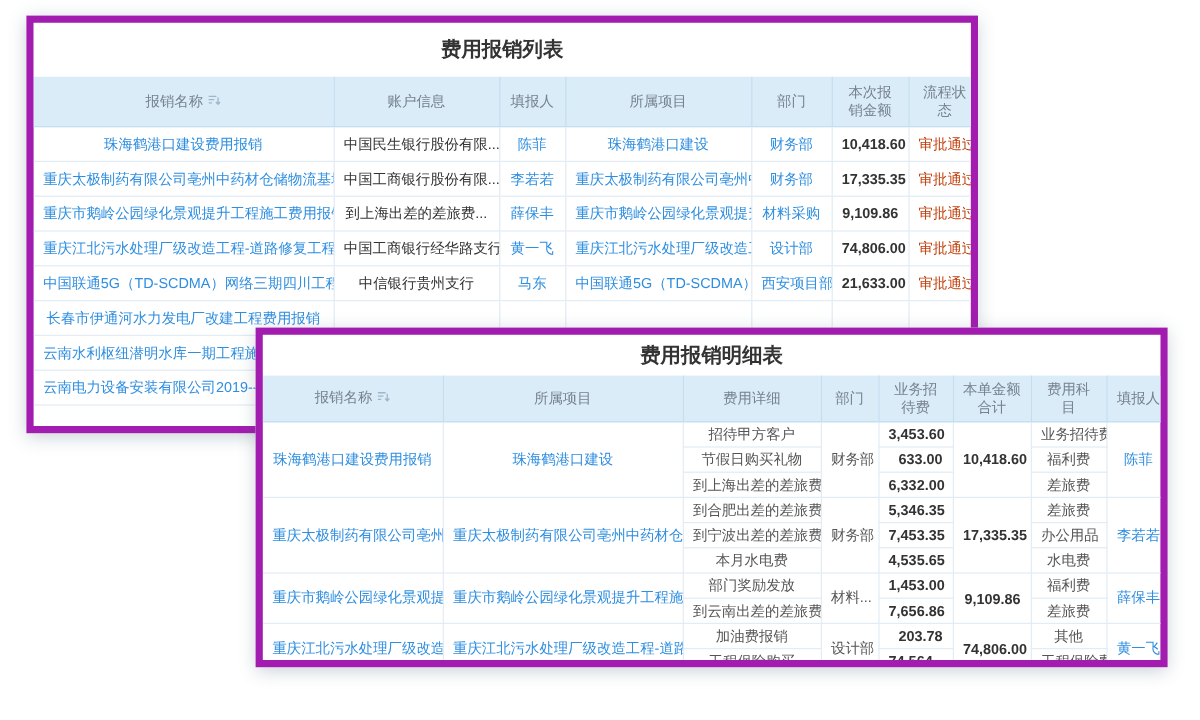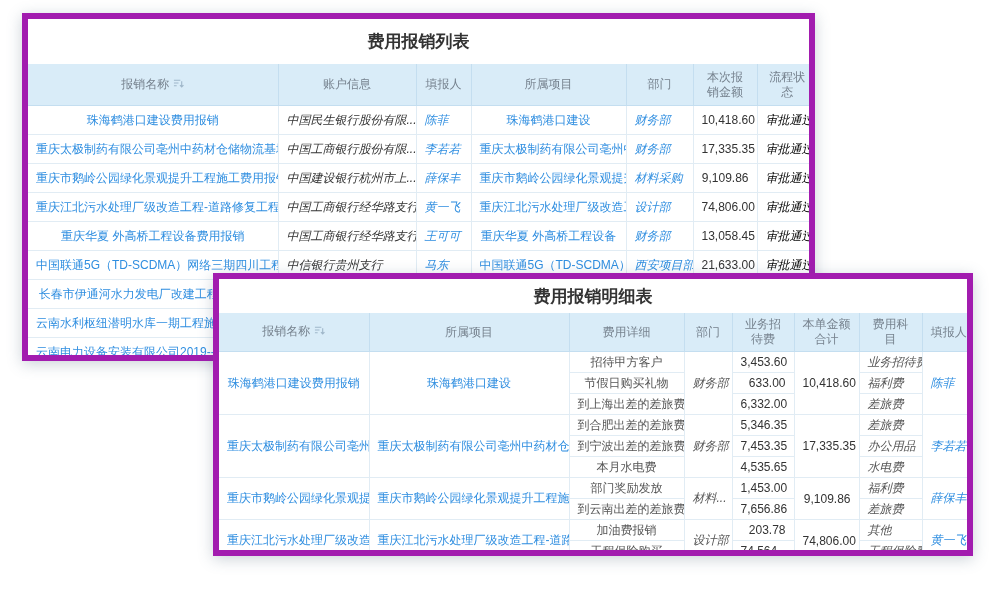--- a/index.html
+++ b/index.html
@@ -30,23 +30,23 @@
   td{
     border:1px solid #e1ecf4;padding:0 8px;color:#333;
     white-space:nowrap;overflow:hidden;vertical-align:middle;
   }
   th:first-child,td:first-child{border-left:none;}
   th:last-child,td:last-child{border-right:none;}
   #list-card th{height:37px;}
   #list-card td{height:28px;}
   #detail-card th{height:34px;}
   #detail-card td{height:20px;}
-  .al{text-align:center;} .ac{text-align:left;font-style:italic;} .ar{text-align:right;}
+  .al{text-align:center;} .ac{text-align:center;} .ar{text-align:right;font-weight:bold;}
   .link{color:#2f8ee0;cursor:pointer;}
-  .green{color:#000000;margin-top:12px;}
+  .green{color:#c2410c;margin-top:12px;}
   .dark{color:#333;}
   .muted{color:#555;}
   .sort-icon{display:inline-block;vertical-align:-1px;margin-left:4px;}
 </style>
 </head>
 <body>
 
 <div class="card" id="list-card">
   <div class="card-title">费用报销列表</div>
   <table>
@@ -89,43 +89,34 @@
         <td class="al"><span class="link">重庆太极制药有限公司亳州中药材仓储物流基地项...</span></td>
         <td class="ac dark">中国工商银行股份有限...</td>
         <td class="ac"><span class="link">李若若</span></td>
         <td class="al"><span class="link">重庆太极制药有限公司亳州中...</span></td>
         <td class="ac"><span class="link">财务部</span></td>
         <td class="ar dark">17,335.35</td>
         <td class="ac"><span class="green">审批通过</span></td>
       </tr>
       <tr>
         <td class="al"><span class="link">重庆市鹅岭公园绿化景观提升工程施工费用报销</span></td>
-        <td class="ac dark">中国建设银行杭州市上...</td>
+        <td class="ac dark">到上海出差的差旅费...</td>
         <td class="ac"><span class="link">薛保丰</span></td>
         <td class="al"><span class="link">重庆市鹅岭公园绿化景观提升...</span></td>
         <td class="ac"><span class="link">材料采购</span></td>
         <td class="ar dark">9,109.86</td>
         <td class="ac"><span class="green">审批通过</span></td>
       </tr>
       <tr>
         <td class="al"><span class="link">重庆江北污水处理厂级改造工程-道路修复工程费用...</span></td>
         <td class="ac dark">中国工商银行经华路支行</td>
         <td class="ac"><span class="link">黄一飞</span></td>
         <td class="al"><span class="link">重庆江北污水处理厂级改造工...</span></td>
         <td class="ac"><span class="link">设计部</span></td>
         <td class="ar dark">74,806.00</td>
-        <td class="ac"><span class="green">审批通过</span></td>
-      </tr>
-      <tr>
-        <td class="al"><span class="link">重庆华夏 外高桥工程设备费用报销</span></td>
-        <td class="ac dark">中国工商银行经华路支行</td>
-        <td class="ac"><span class="link">王可可</span></td>
-        <td class="al"><span class="link">重庆华夏 外高桥工程设备</span></td>
-        <td class="ac"><span class="link">财务部</span></td>
-        <td class="ar dark">13,058.45</td>
         <td class="ac"><span class="green">审批通过</span></td>
       </tr>
       <tr>
         <td class="al"><span class="link">中国联通5G（TD-SCDMA）网络三期四川工程费...</span></td>
         <td class="ac dark">中信银行贵州支行</td>
         <td class="ac"><span class="link">马东</span></td>
         <td class="al"><span class="link">中国联通5G（TD-SCDMA）网...</span></td>
         <td class="ac"><span class="link">西安项目部</span></td>
         <td class="ar dark">21,633.00</td>
         <td class="ac"><span class="green">审批通过</span></td>

